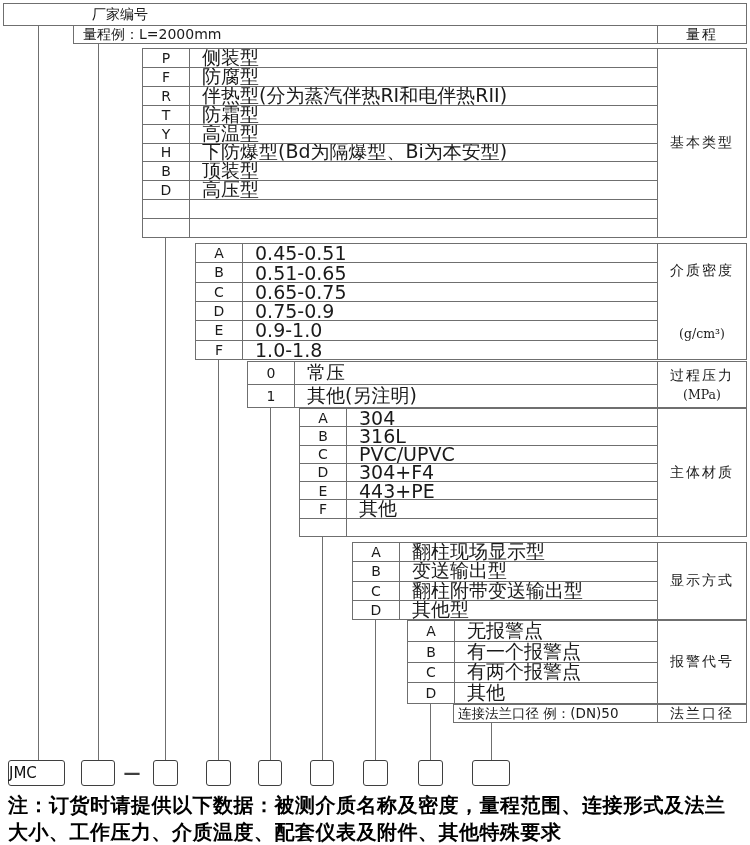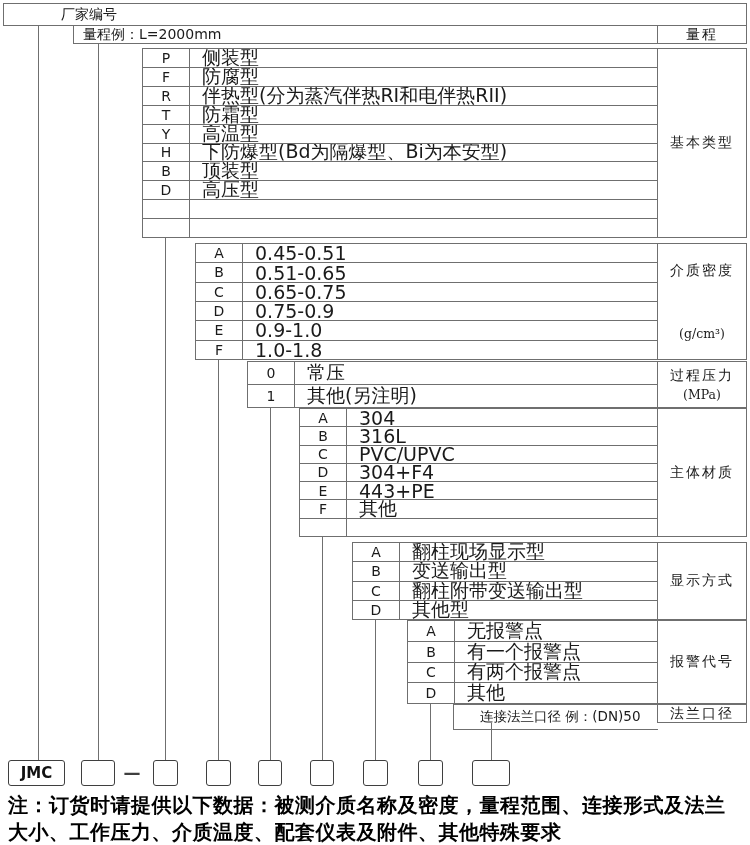--- a/index.html
+++ b/index.html
@@ -15,33 +15,33 @@
           align-items:center; justify-content:center; font-size:14px; color:#1a1a1a; }
   .desc { flex:1; display:flex; align-items:center; padding-left:12px; font-size:19px;
           color:#1a1a1a; white-space:nowrap; overflow:hidden; }
   .cat { position:absolute; box-sizing:border-box; left:657px; width:90px; border:1px solid #6f6f6f;
          background:#fff; display:flex; flex-direction:column; align-items:center; justify-content:center;
          font-family:"DejaVu Serif","Liberation Serif",serif; font-size:14px; font-weight:400;
          color:#1a1a1a; letter-spacing:2px; text-align:center; }
   .cat .unit { letter-spacing:0; font-size:12.5px; margin-top:2px; }
   .vline { position:absolute; width:1px; background:#6f6f6f; }
   .mbox { position:absolute; box-sizing:border-box; top:760px; height:26px; border:1.5px solid #3f3f3f;
-          border-radius:3px; background:#fff; display:flex; align-items:center; justify-content:center;
-          font-weight:bold; font-size:15px; color:#111; }
+          border-radius:3px; background:#fff; display:flex; align-items:center; justify-content:flex-start;
+          font-weight:normal; font-size:15px; color:#111; }
   .mdash { position:absolute; top:760px; height:26px; display:flex; align-items:center;
            justify-content:center; font-size:17px; font-weight:bold; color:#3f3f3f; }
   .note { position:absolute; left:8px; top:792px; width:742px; font-size:20px; font-weight:bold;
           color:#000000; line-height:27px; letter-spacing:0.5px; }
 </style>
 </head>
 <body>
 
 <div class="canvas">
 
-  <div class="box" style="left:3px; top:3px; width:744px; height:23px; padding-left:57px;">
+  <div class="box" style="left:3px; top:3px; width:744px; height:23px; padding-left:88px;">
     <span>厂家编号</span>
   </div>
 
   <div class="box" style="left:73px; top:25px; width:585px; height:19px; padding-left:9px; border-right:none;">
     <span>量程例：L=2000mm</span>
   </div>
   <div class="cat" style="top:25px; height:19px;">
     <span>量程</span>
   </div>
 
@@ -208,21 +208,21 @@
       </div>
     <div class="trow">
         <div class="code">D</div>
         <div class="desc">其他</div>
       </div>
   </div>
   <div class="cat" style="top:620px; height:84px;">
     <span>报警代号</span>
   </div>
 
-  <div class="box" style="left:453px; top:704px; width:205px; height:26px; padding-left:26px; border-right:none; font-size:13.5px;">
+  <div class="box" style="left:453px; top:704px; width:205px; height:19px; padding-left:4px; border-right:none; font-size:13.5px;">
     <span>连接法兰口径 例：(DN)50</span>
   </div>
   <div class="cat" style="top:704px; height:19px;">
     <span>法兰口径</span>
   </div>
 
   <div class="vline" style="left:38px;  top:26px;  height:734px;"></div>
   <div class="vline" style="left:98px;  top:44px;  height:716px;"></div>
   <div class="vline" style="left:165px; top:238px; height:522px;"></div>
   <div class="vline" style="left:218px; top:360px; height:400px;"></div>

